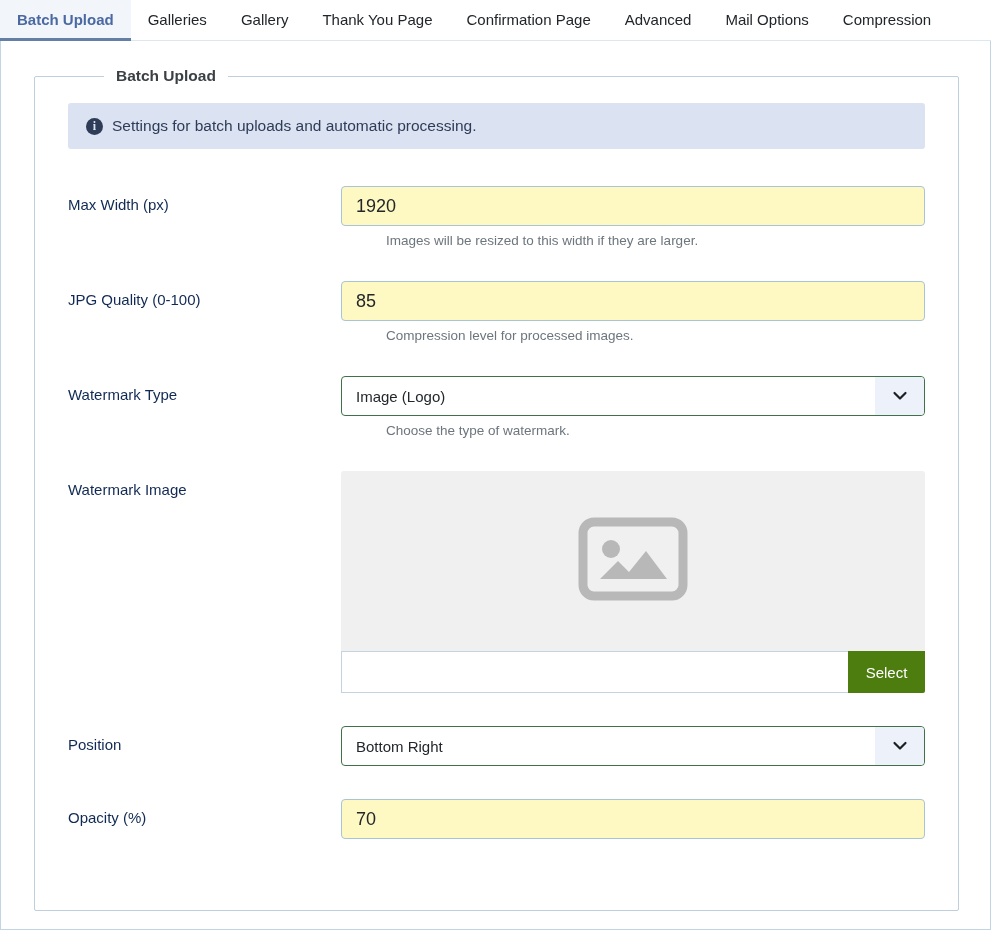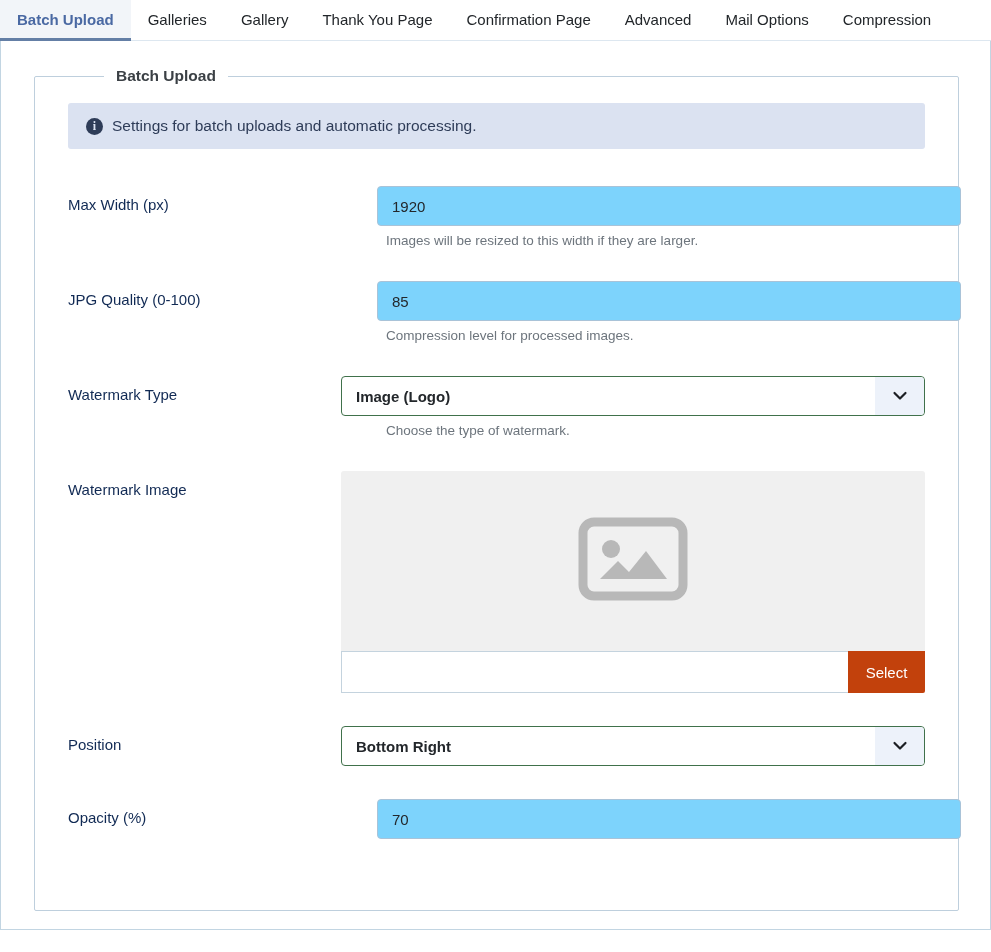--- a/index.html
+++ b/index.html
@@ -59,52 +59,52 @@
   
   .form-row { display: flex; margin-bottom: 33px; gap: 31px; }
   .form-label {
     width: 242px; flex: 0 0 242px;
     padding-top: 10px; font-size: 15px; color: #112a54;
   }
   .control-col { flex: 1; max-width: 613px; }
   .text-input {
     width: 100%; height: 40px;
     border: 1px solid #a9c3d8; border-radius: 4px;
-    padding: 0 14px; font-size: 15px; color: #23272b;
-    font-family: inherit; background: #7dd3fc; outline: none; margin-left: 36px;
+    padding: 0 14px; font-size: 18px; color: #23272b;
+    font-family: inherit; background: #fef9c3; outline: none;
   }
   .hint { font-size: 13.5px; color: #6d757d; margin-top: 7px; margin-left: 45px; }
   
   .select-box {
     display: flex; align-items: stretch; height: 40px;
     border: 1px solid #40714b; border-radius: 4px;
     background: #fff; cursor: pointer; overflow: hidden;
   }
   .select-value {
     flex: 1; display: flex; align-items: center;
-    padding: 0 14px; font-size: 15px; color: #23272b; font-weight: bold;
+    padding: 0 14px; font-size: 15px; color: #23272b;
   }
   .select-arrow {
     flex: 0 0 49px; display: flex; align-items: center; justify-content: center;
     background: #edf2fa; border-radius: 0 3px 3px 0;
   }
   
   .media-preview {
     height: 180px; background: #f0f0f0; border-radius: 3px 3px 0 0;
     display: flex; align-items: center; justify-content: center;
   }
   .media-row { display: flex; height: 42px; }
   .media-input {
     flex: 1; border: 1px solid #c4d3de; border-right: none;
     border-radius: 0; padding: 0 12px; font-size: 15px;
     font-family: inherit; outline: none;
   }
   .media-select-btn {
     flex: 0 0 77px; border: none; cursor: pointer;
-    background: #c2410c; color: #fff; font-size: 15px;
+    background: #4d7c0f; color: #fff; font-size: 15px;
     font-family: inherit; border-radius: 0 0 2px 0;
   }
 </style>
 </head>
 <body>
 
 <nav class="tabbar">
   <a class="tab active">Batch Upload</a>
   <a class="tab">Galleries</a>
   <a class="tab">Gallery</a>

